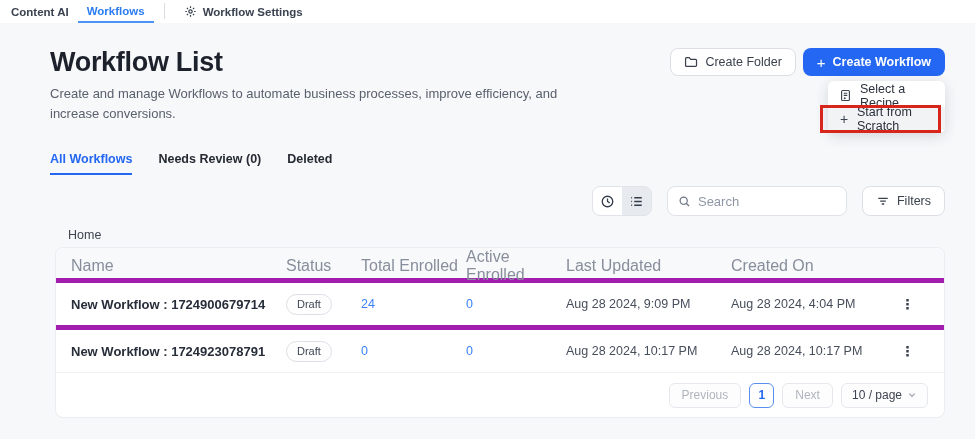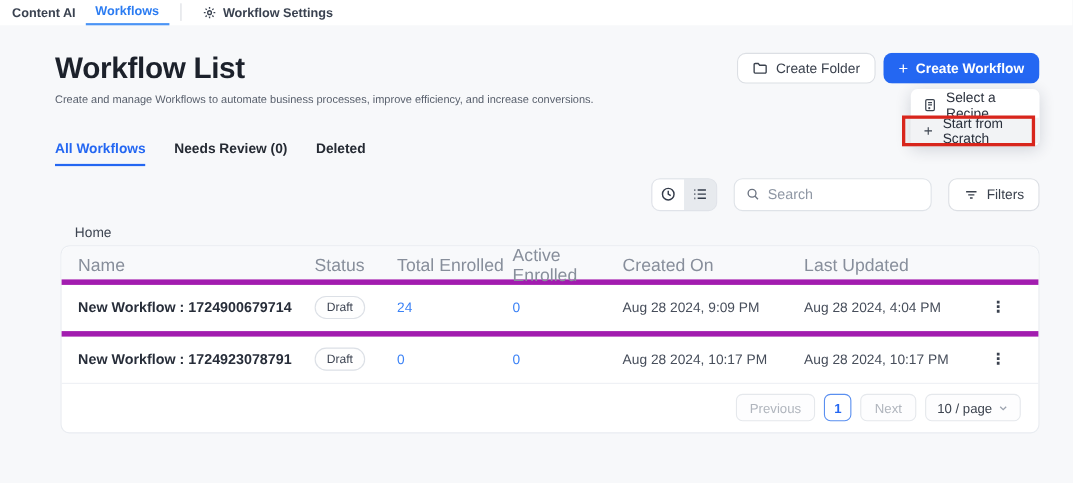--- a/index.html
+++ b/index.html
@@ -14,21 +14,21 @@
   .topnav { height:23px; background:#ffffff; display:flex; align-items:stretch; padding-left:2px; }
   .nav-item { display:flex; align-items:center; gap:6px; padding:0 9px; font-size:11.5px; font-weight:700; color:#3a4250; cursor:pointer; }
   .nav-item.active { color:#2b7cf2; border-bottom:2px solid #4b94f5; }
   .nav-divider { width:1px; background:#d9dce1; margin:3px 10px 4px 10px; }
   .icon { display:inline-flex; flex:none; }
 
   
   .content { padding:24px 30px 0 50px; }
   .header-row { display:flex; justify-content:space-between; align-items:flex-start; }
   h1 { font-size:27px; font-weight:700; color:#1c212b; letter-spacing:-0.3px; }
-  .page-desc { margin-top:6px; font-size:10px; line-height:1.55; color:#59606d; max-width:545px; }
+  .page-desc { margin-top:6px; font-size:13px; line-height:1.55; color:#59606d; max-width:545px; }
 
   .header-actions { display:flex; gap:7px; position:relative; margin-top:1px; }
   .btn { display:inline-flex; align-items:center; gap:7px; height:28px; padding:0 13px; border-radius:8px;
          font-size:12.5px; font-weight:500; cursor:pointer; border:1px solid transparent;
          font-family:inherit; white-space:nowrap; }
   .btn-light { background:#ffffff; border-color:#dcdfe4; color:#3a414d; }
   .btn-primary { background:#2467f2; color:#ffffff; font-weight:600; }
   .plus-glyph { font-size:15px; font-weight:500; line-height:1; }
 
   .dropdown { position:absolute; top:33px; right:0; width:117px; background:#ffffff; border-radius:6px;
@@ -201,22 +201,22 @@
     </div>
 
     <div class="breadcrumb">Home</div>
 
     <div class="table">
       <div class="tgrid thead">
         <div>Name</div>
         <div>Status</div>
         <div>Total Enrolled</div>
         <div>Active Enrolled</div>
+        <div>Last Updated</div>
         <div>Created On</div>
-        <div>Last Updated</div>
         <div></div>
       </div>
 
       <div class="tgrid trow">
         <div class="cell-name">New Workflow : 1724900679714</div>
         <div><span class="pill">Draft</span></div>
         <div class="cell-num">24</div>
         <div class="cell-num">0</div>
         <div class="cell-date">Aug 28 2024, 9:09 PM</div>
         <div class="cell-date">Aug 28 2024, 4:04 PM</div>

